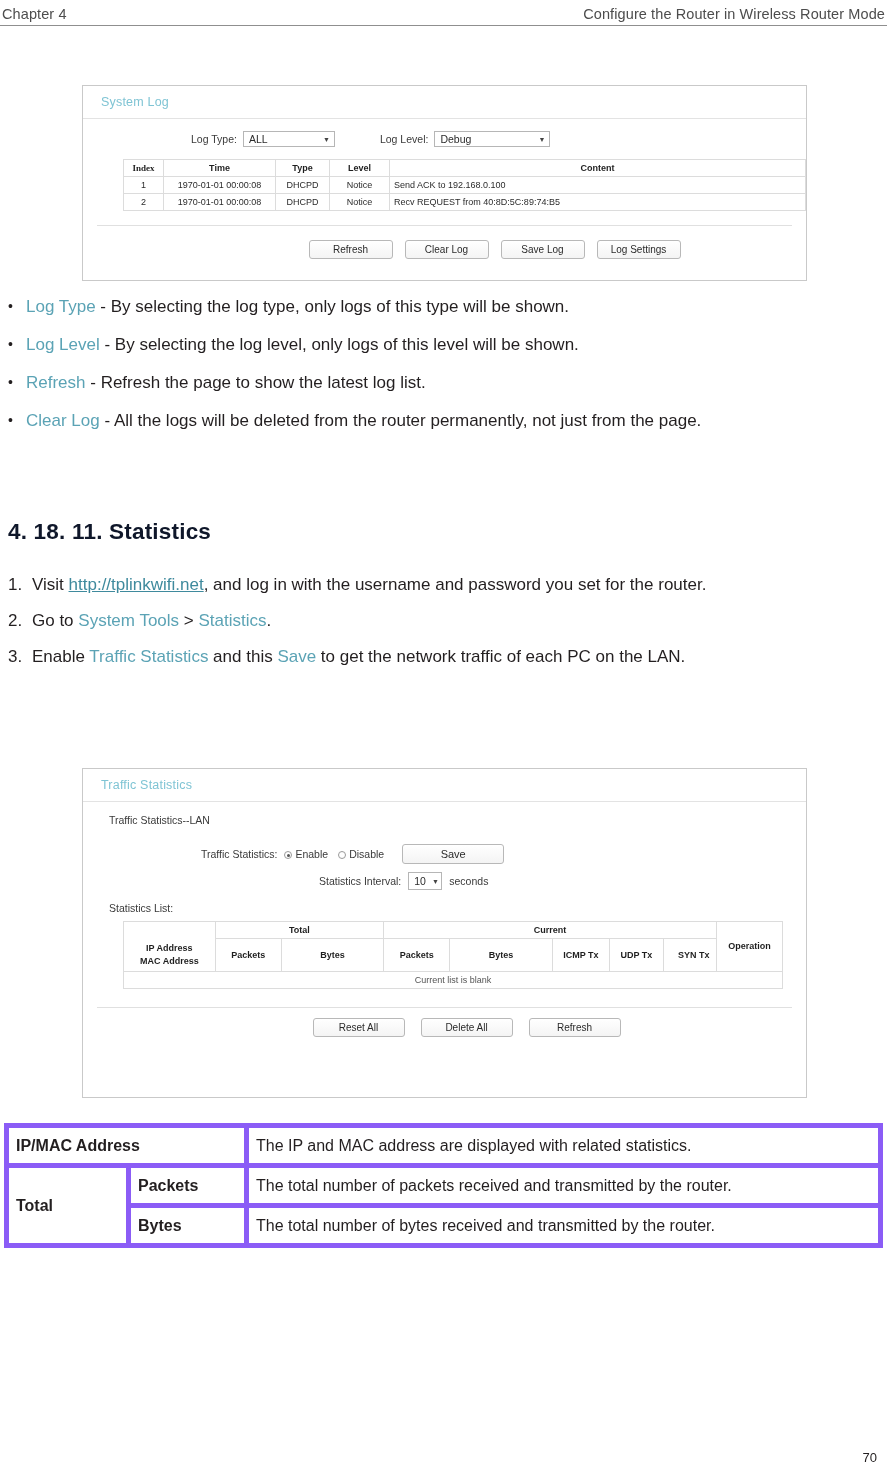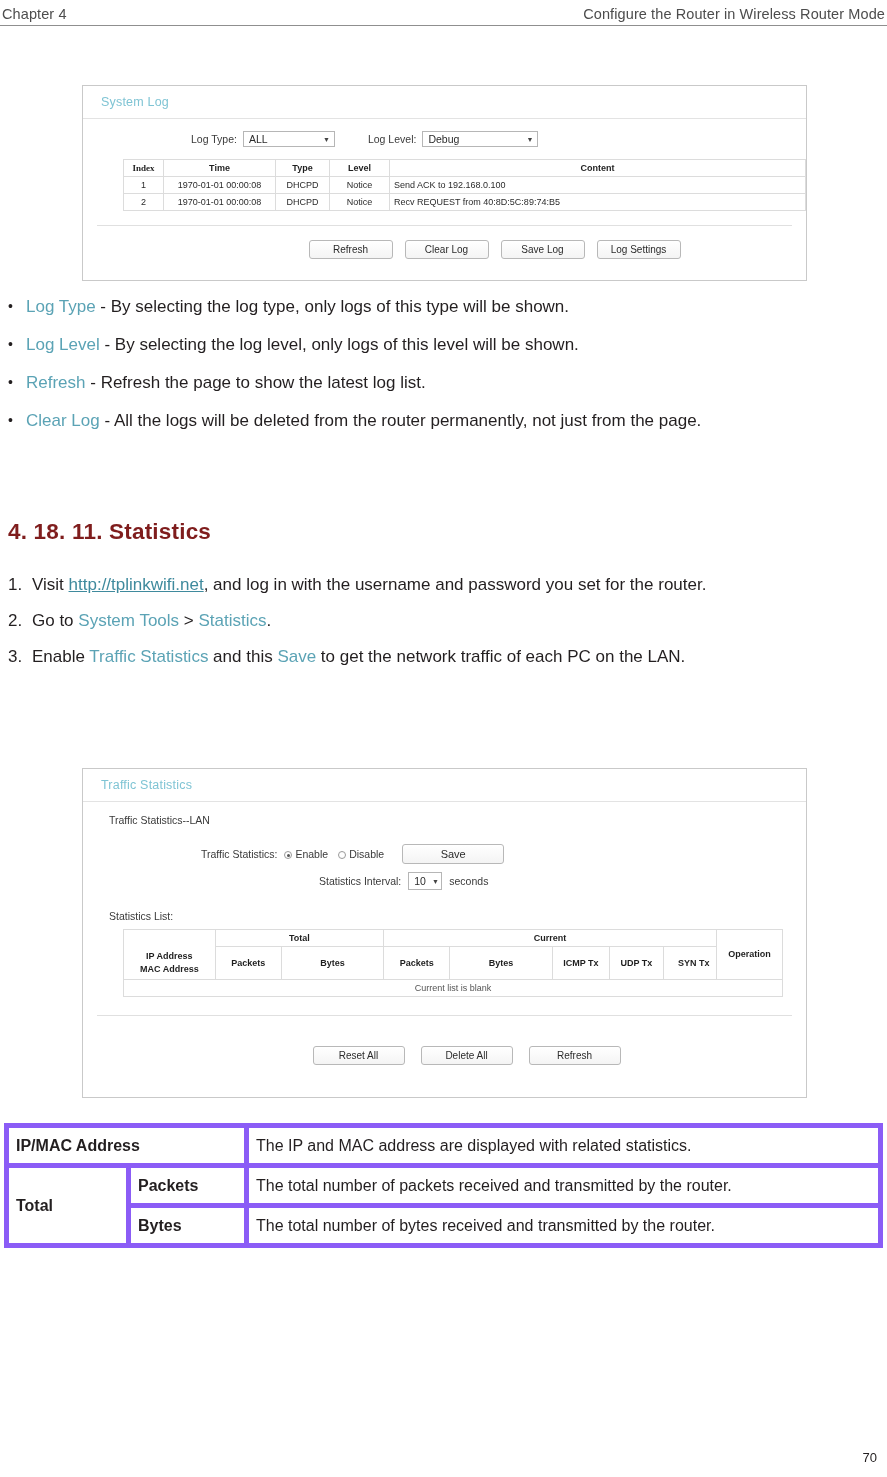--- a/index.html
+++ b/index.html
@@ -140,21 +140,21 @@
     font-size:14px; line-height:29px; color:#231f20;
   }
   .teal { color:#5ba3b5; }
 
   h2.section-title {
     position:absolute;
     left:8px;
     margin:0;
     font-size:22.5px;
     font-weight:bold;
-    color:#7f1d1d;
+    color:#0f172a;
     letter-spacing:.2px;
   }
 
   .num-list { position:absolute; left:8px; width:878px; }
   .num-item {
     display:flex;
     font-size:17px;
     line-height:30px;
     color:#231f20;
     margin-bottom:6px;
@@ -192,21 +192,21 @@
 
   <div class="ui-panel-title">System Log</div>
 
   <div class="ui-body" style="padding-top:12px;">
     <div class="form-row" style="margin-left:94px;">
       <span class="field-label">Log Type:</span>
       <span class="fake-select" style="width:92px; margin-left:6px;">
         <span>ALL</span>
         <span class="caret">▼</span>
       </span>
-      <span class="field-label" style="margin-left:22px;padding-left:11px;">Log Level:</span>
+      <span class="field-label" style="margin-left:34px;padding-left:11px;">Log Level:</span>
       <span class="fake-select" style="width:116px; margin-left:6px;">
         <span>Debug</span>
         <span class="caret">▼</span>
       </span>
     </div>
 
     <table class="ui-table" style="margin-top:12px; width:683px; margin-left:26px;">
       <thead>
         <tr>
           <th style="width:40px;font-family:Liberation Serif, serif;">Index</th>
@@ -309,21 +309,21 @@
 
     <div class="form-row" style="margin-top:8px; margin-left:222px;">
       <span class="field-label">Statistics Interval:</span>
       <span class="fake-select" style="width:34px; margin-left:7px; height:18px;">
         <span>10</span>
         <span class="caret">▼</span>
       </span>
       <span class="field-label" style="margin-left:7px;">seconds</span>
     </div>
 
-    <div style="font-size:10.5px; color:#3a3a3a; margin-top:20px; margin-left:12px;">Statistics List:</div>
+    <div style="font-size:10.5px; color:#3a3a3a; margin-top:12px; margin-left:12px;">Statistics List:</div>
 
     <table class="ui-table" style="margin-top:7px; width:660px; margin-left:26px;">
       <thead>
         <tr>
           <th style="width:86px; border-bottom:none;">&nbsp;</th>
           <th colspan="2">Total</th>
           <th colspan="5">Current</th>
           <th rowspan="2" style="width:62px;">Operation</th>
         </tr>
         <tr>
@@ -342,21 +342,21 @@
       </thead>
       <tbody>
         <tr>
           <td class="center" colspan="9" style="color:#555;">Current list is blank</td>
         </tr>
       </tbody>
     </table>
 
     <div class="divider-line" style="margin-top:18px;"></div>
 
-    <div class="btn-row" style="margin-top:30px; gap:16px; padding-left:44px;">
+    <div class="btn-row" style="margin-top:10px; gap:16px; padding-left:44px;">
       <div class="ui-btn" style="min-width:92px;">Reset All</div>
       <div class="ui-btn" style="min-width:92px;">Delete All</div>
       <div class="ui-btn" style="min-width:92px;">Refresh</div>
     </div>
   </div>
 </div>
 
 <table class="desc-table" style="top:1123px;">
   <tbody>
       <tr>

